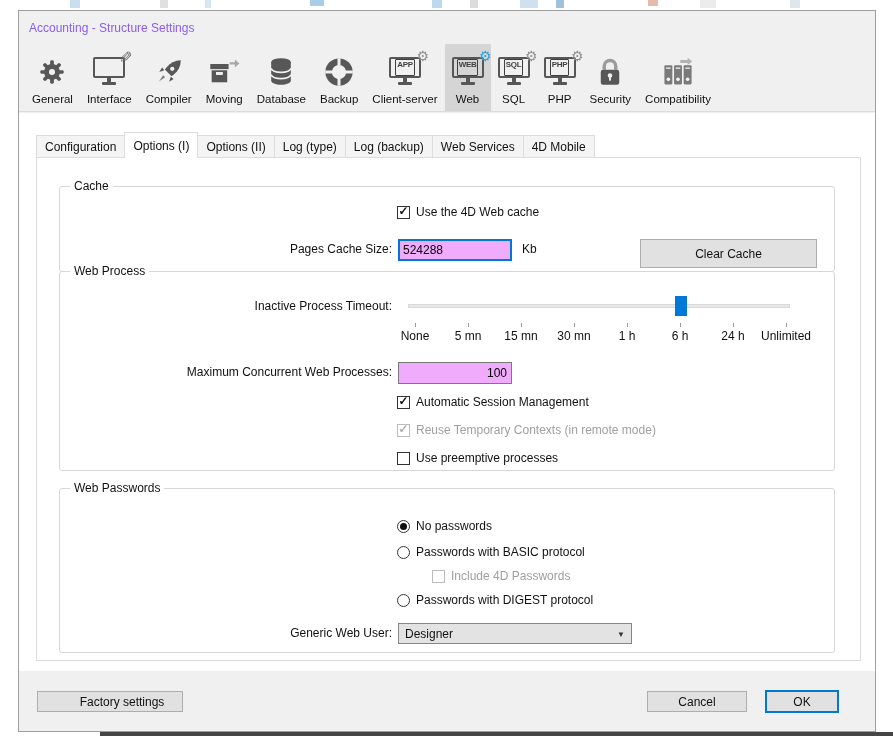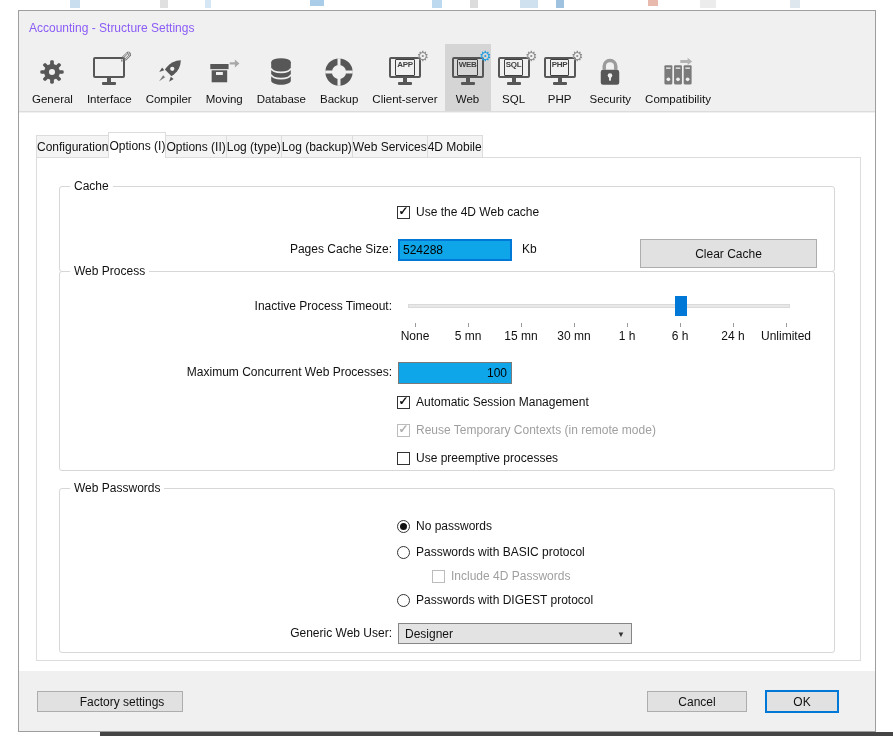--- a/index.html
+++ b/index.html
@@ -24,21 +24,21 @@
   .mon .neck { width:4px; height:4px; background:#575757; margin:0 auto; }
   .mon .base { width:14px; height:3px; background:#575757; margin:0 auto; border-radius:1px; }
   .scr-text { font-size:8px; font-weight:bold; color:#3f3f3f; border:1px solid #3f3f3f; padding:0 1px; border-radius:1px; line-height:1.2; letter-spacing:-0.3px; }
   .badge { position:absolute; top:-8px; right:-8px; font-size:14px; line-height:1; color:#8f8f8f; }
   .badge-blue { color:#2aa0e0; }
   .pencil { position:absolute; top:-9px; right:-7px; font-size:16px; color:#6b6b6b; transform:scaleX(-1); }
 
   
   .page { position:absolute; left:0; top:102px; right:0; bottom:60px; background:#ffffff; }
   .tabs { position:absolute; left:17px; top:121px; display:flex; align-items:flex-end; z-index:3; }
-  .tab { height:23px; background:#f4f4f4; border:1px solid #dcdcdc; margin-right:-1px; padding:4px 0 0; font-size:12px; white-space:nowrap; cursor:default; }
+  .tab { height:23px; background:#f4f4f4; border:1px solid #dcdcdc; margin-right:-1px; padding:4px 8px 0; font-size:12px; white-space:nowrap; cursor:default; }
   .tab.selected { height:26px; background:#ffffff; border-bottom:none; padding-top:6px; position:relative; z-index:4; }
   .frame { position:absolute; left:17px; top:146px; width:825px; height:504px; background:#fff; border:1px solid #dcdcdc; z-index:2; }
 
   
   .grp { position:absolute; left:22px; width:776px; border:1px solid #d7d7d7; border-radius:3px; background:#fff; }
   .grp-label { position:absolute; top:-8px; left:10px; background:#fff; padding:0 4px; font-size:12px; color:#111; }
   #grp-cache { top:28px; height:86px; }
   #grp-process { top:113px; height:200px; }
   #grp-passwords { top:330px; height:165px; }
   .flabel { position:absolute; left:0; width:332px; text-align:right; font-size:12px; color:#111; white-space:nowrap; }
@@ -48,21 +48,21 @@
   .cb .box { width:13px; height:13px; border:1px solid #333; background:#fff; display:flex; align-items:center; justify-content:center; flex:none; }
   .cb .mark { font-size:12px; font-weight:bold; color:#111; line-height:1; margin-top:-2px; }
   .cb.disabled .box { border-color:#bcbcbc; }
   .cb.disabled .mark { color:#aeaeae; }
   .cb.disabled .cb-label { color:#9f9f9f; }
 
   .rb { position:absolute; display:flex; align-items:center; gap:6px; font-size:12px; white-space:nowrap; }
   .rb .circle { width:13px; height:13px; border:1px solid #333; border-radius:50%; background:#fff; display:flex; align-items:center; justify-content:center; flex:none; }
   .rb .dot { width:7px; height:7px; border-radius:50%; background:#111; }
 
-  .inp { position:absolute; height:22px; font-family:"Liberation Sans", sans-serif; font-size:12px; padding:0 4px; border:1px solid #7a7a7a; background:#0ea5e9; outline:none; }
+  .inp { position:absolute; height:22px; font-family:"Liberation Sans", sans-serif; font-size:12px; padding:0 4px; border:1px solid #7a7a7a; background:#f0abfc; outline:none; }
   #cache-size-input { left:338px; top:52px; width:114px; border:2px solid #0078d7; padding:0 3px; }
   #max-proc-input { left:338px; top:90px; width:114px; text-align:right; }
 
   .btn { position:absolute; background:#e1e1e1; border:1px solid #adadad; font-size:12px; display:flex; align-items:center; justify-content:center; cursor:default; }
   .btn.default { border:2px solid #0078d7; }
 
   .combo { position:absolute; left:338px; top:134px; width:234px; height:21px; background:#e3e3e3; border:1px solid #868686; display:flex; align-items:center; padding:0 6px; font-size:12px; cursor:default; }
   .combo .arrow { position:absolute; right:6px; top:6px; font-size:8px; color:#333; }
 
   

